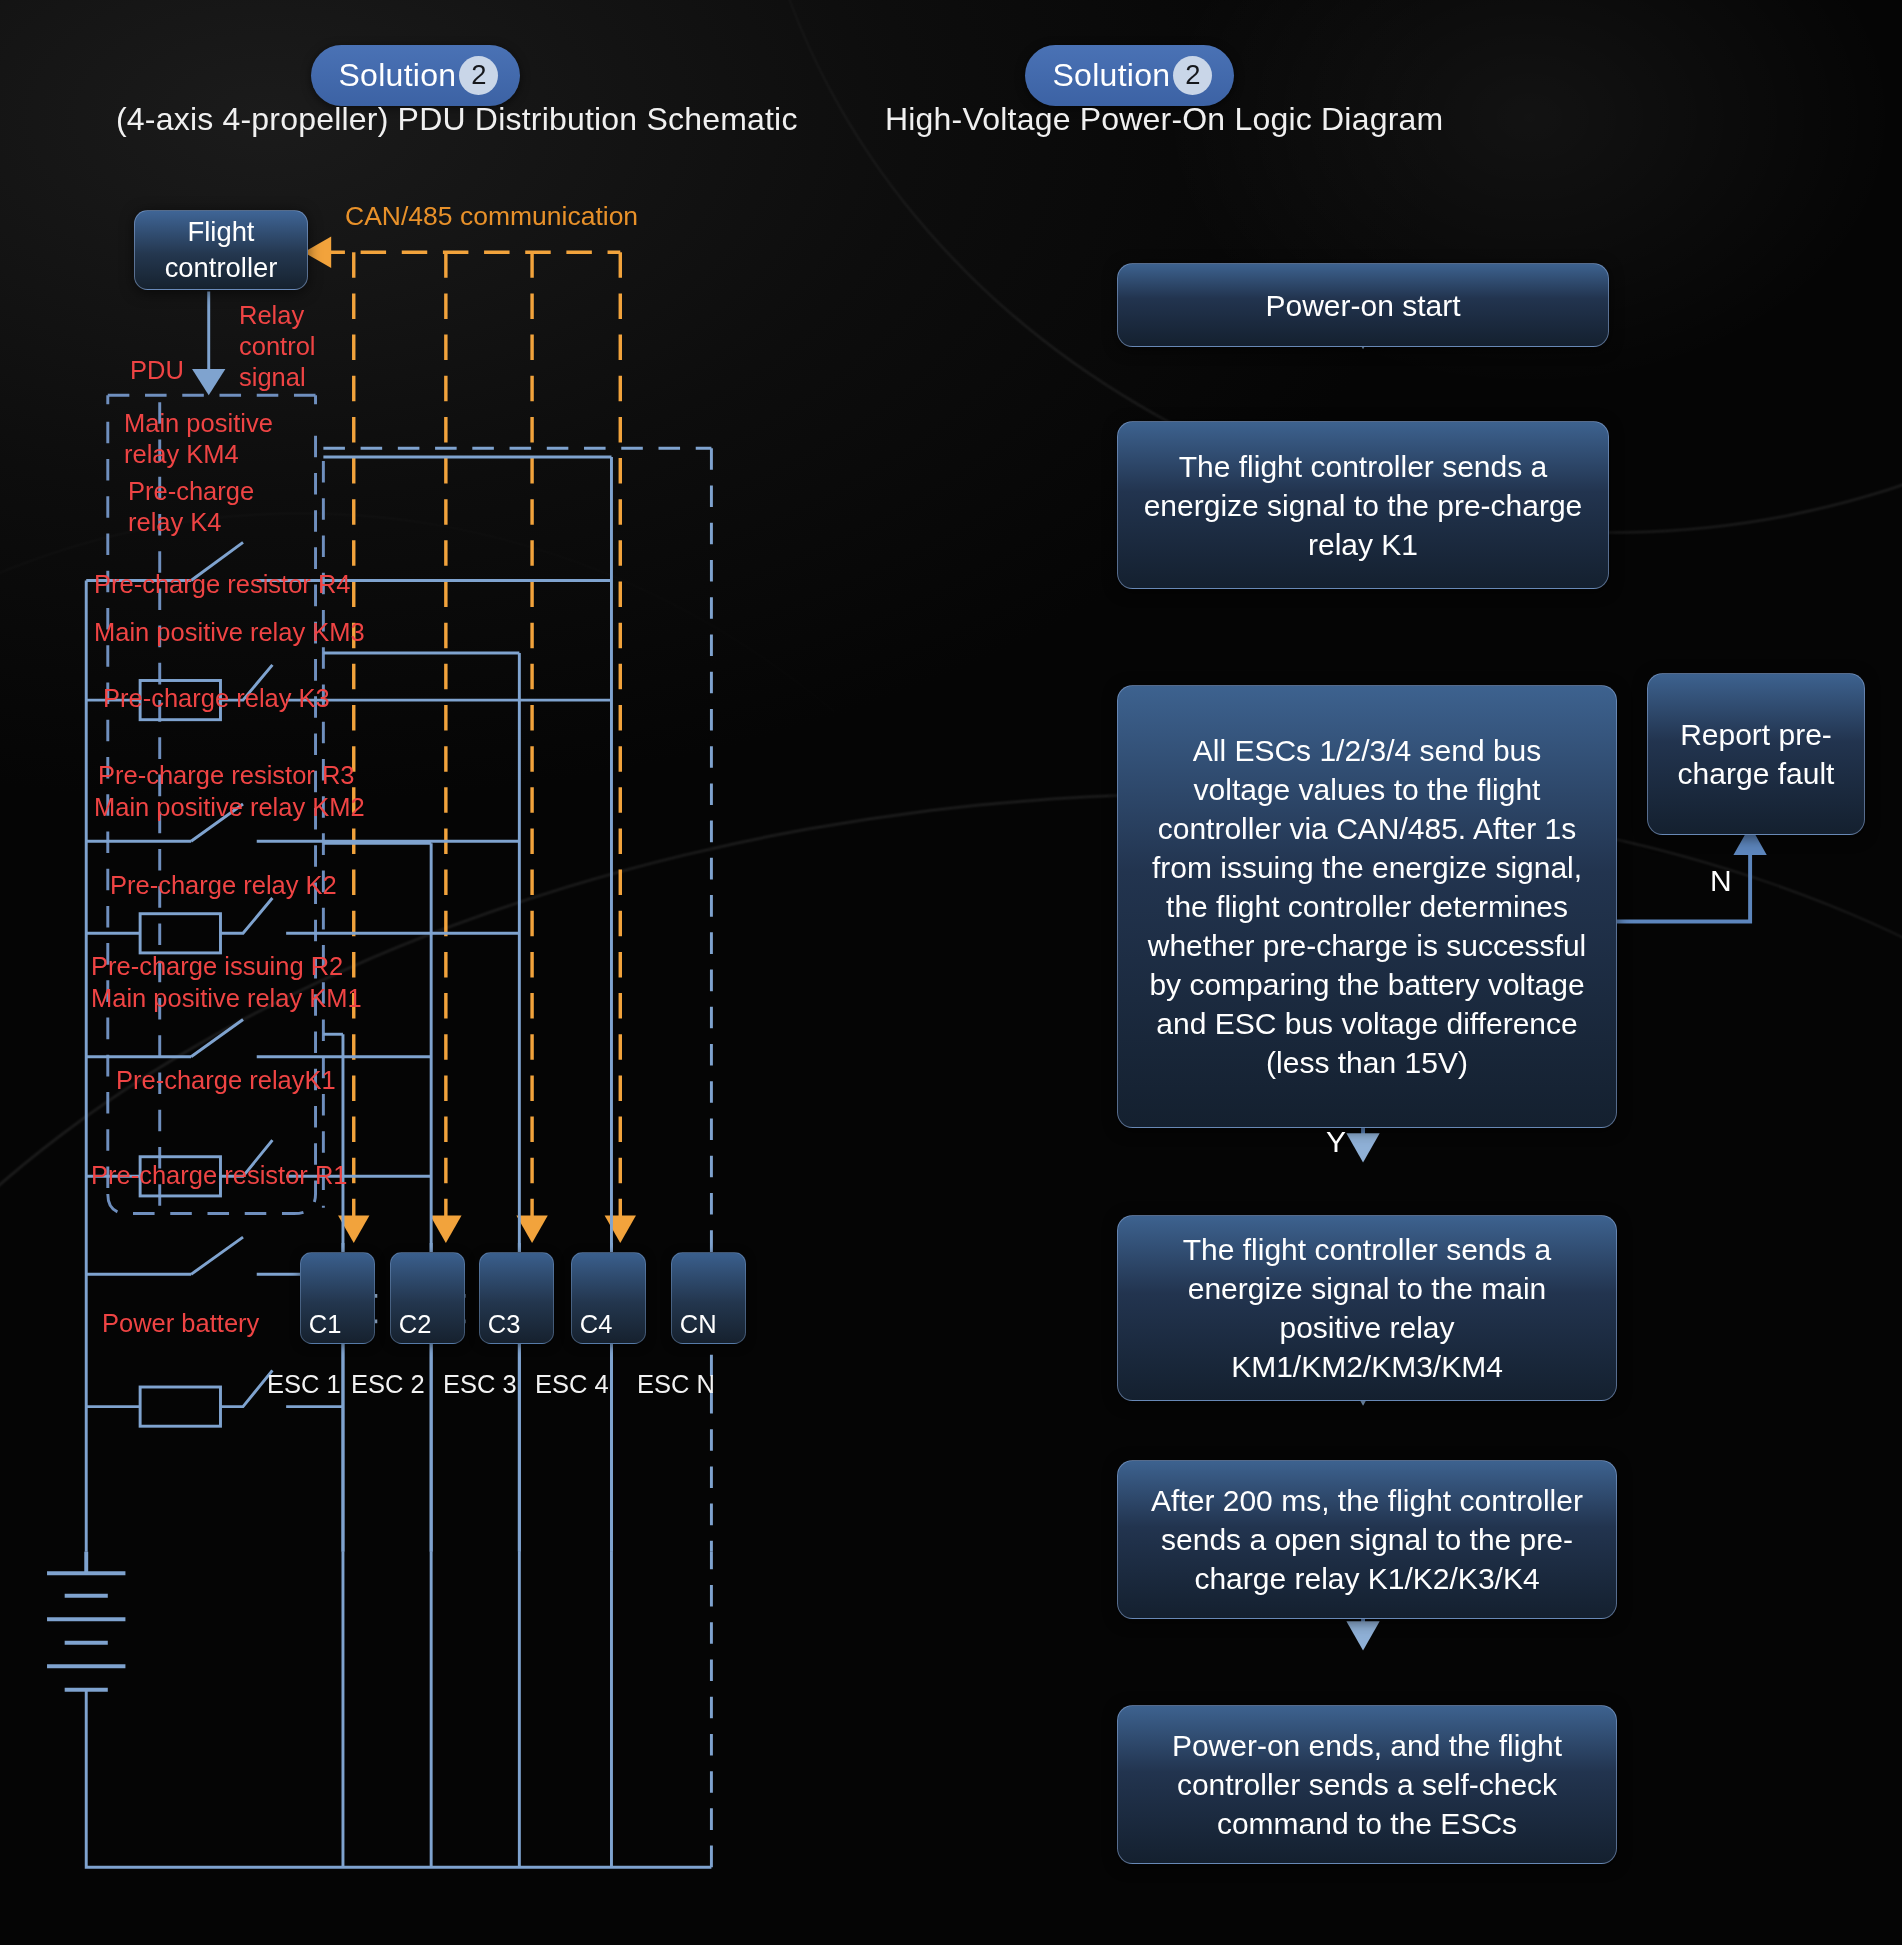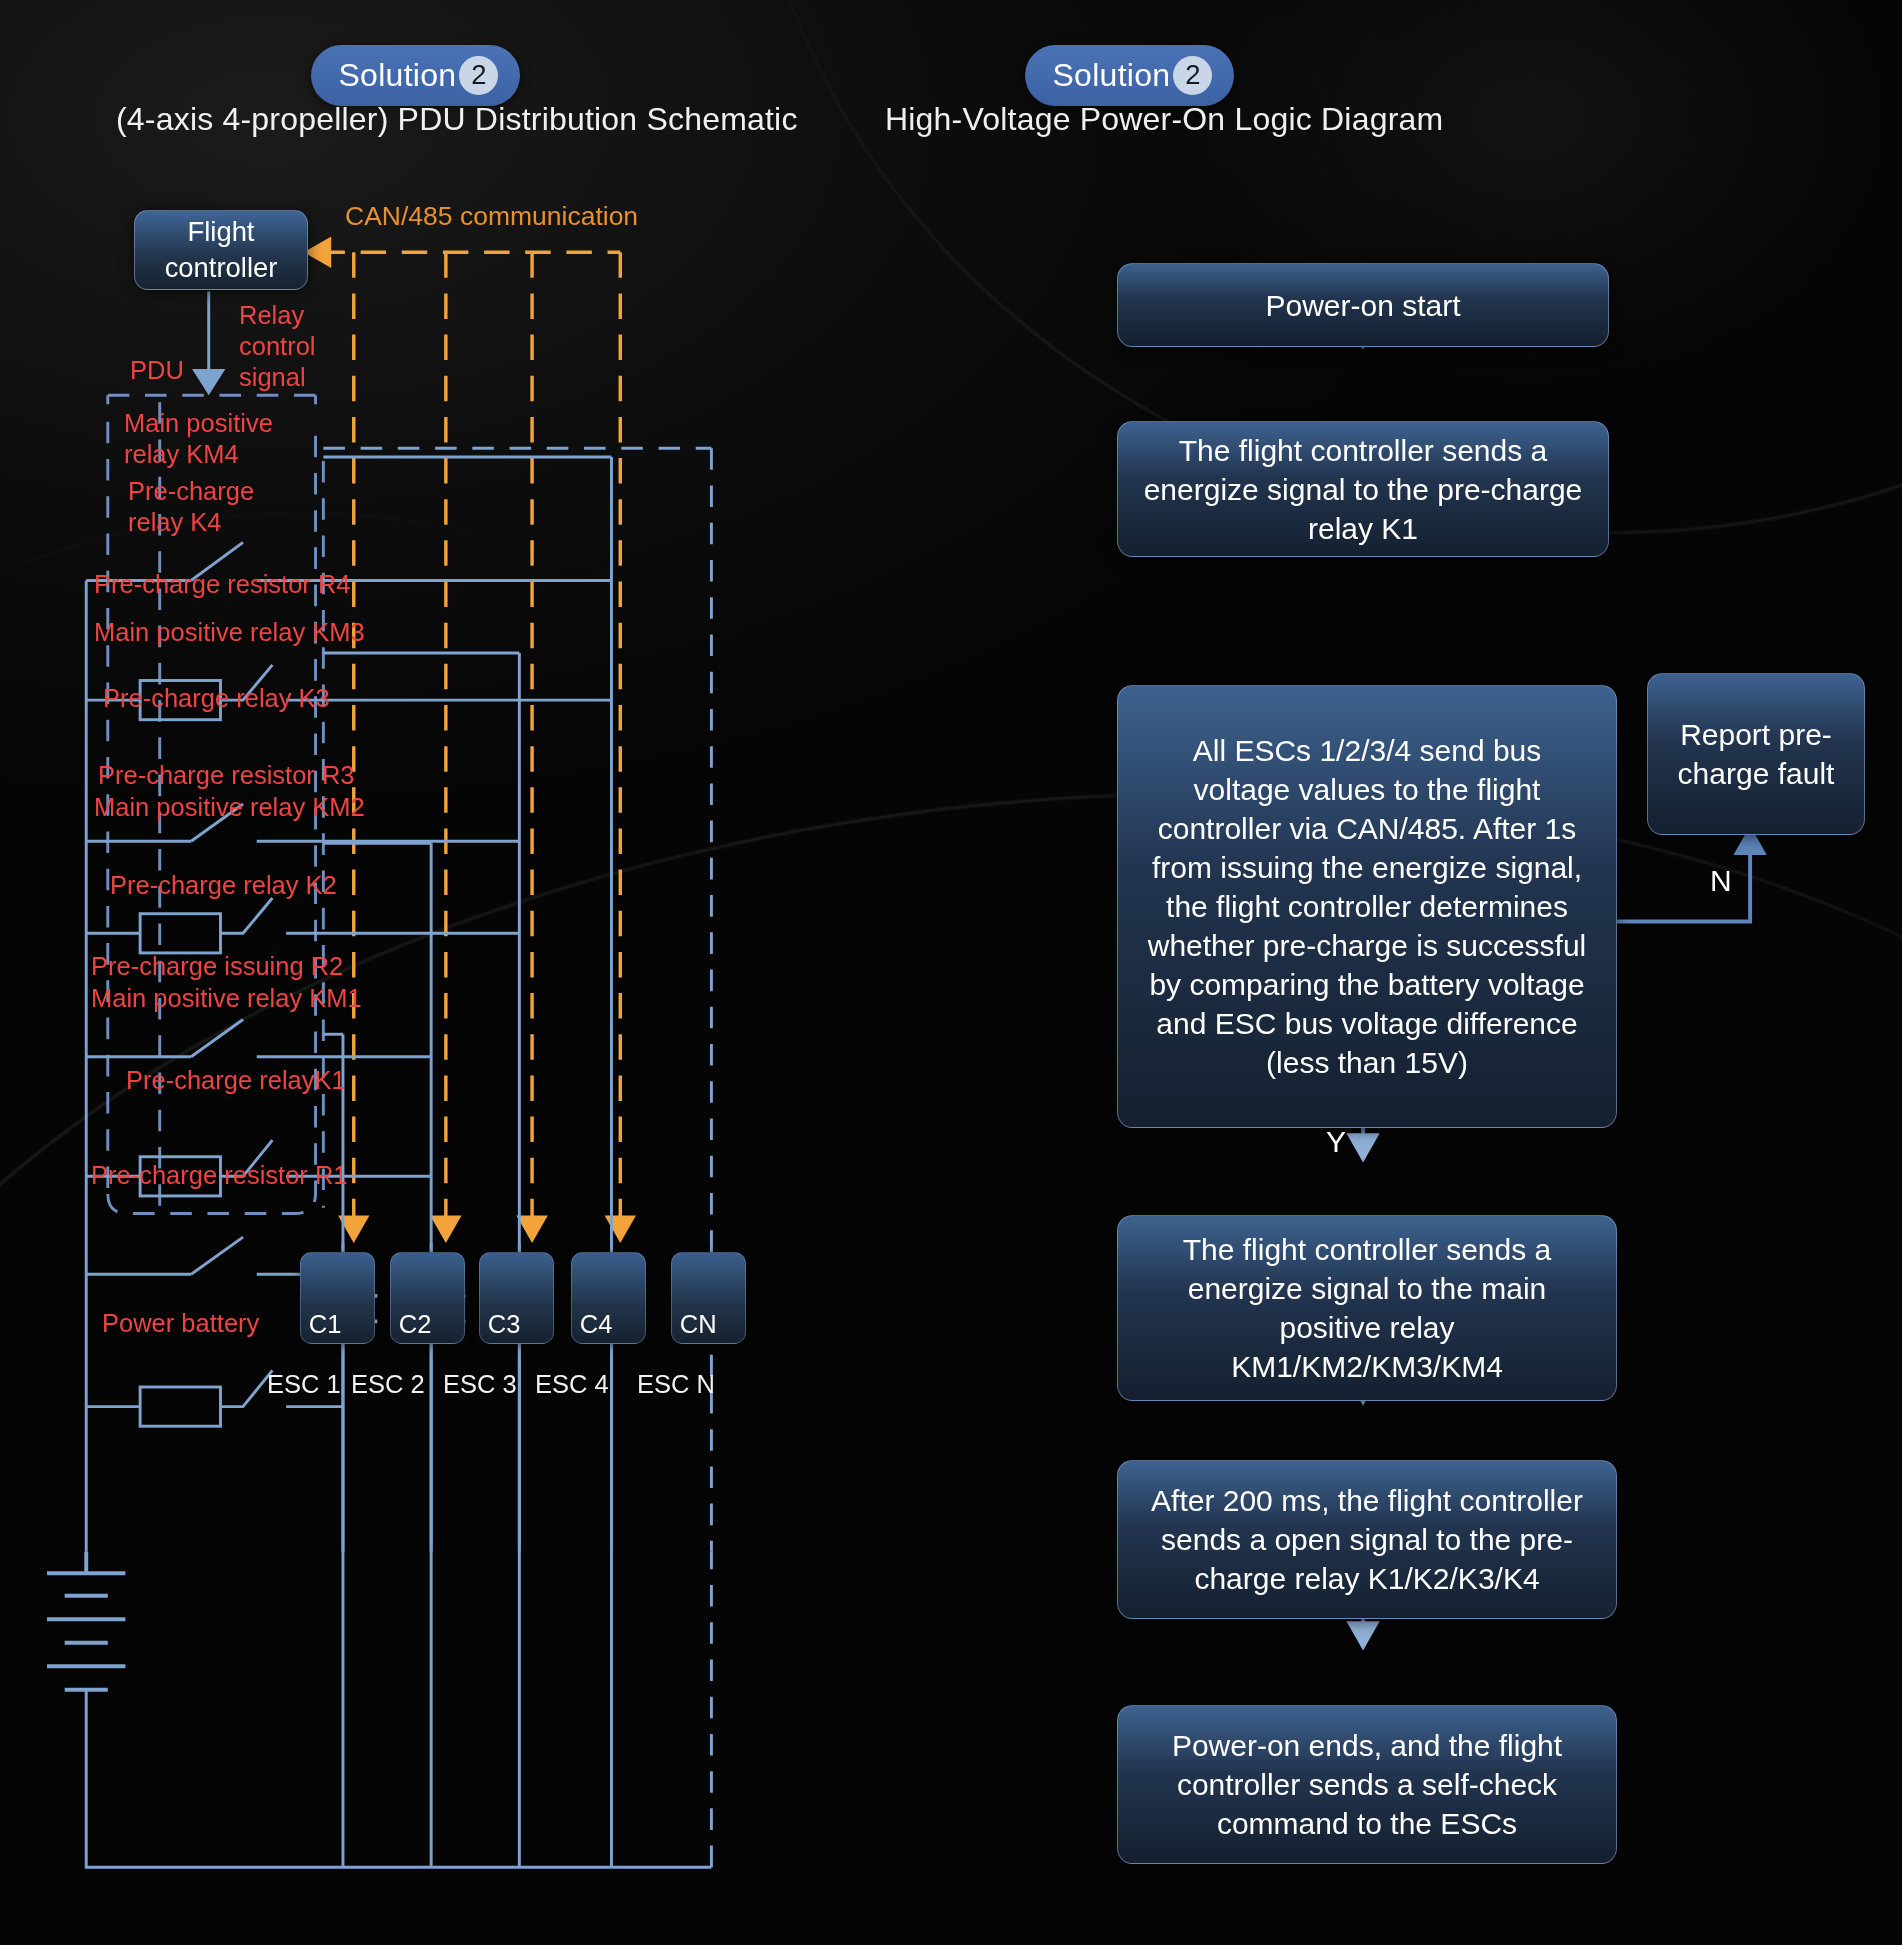--- a/index.html
+++ b/index.html
@@ -218,21 +218,21 @@
 
 <div class="lbl" style="left:94px;top:617px;">Main positive relay KM3</div>
 <div class="lbl" style="left:103px;top:683px;">Pre-charge relay K3</div>
 <div class="lbl" style="left:98px;top:760px;">Pre-charge resistor R3</div>
 
 <div class="lbl" style="left:94px;top:792px;">Main positive relay KM2</div>
 <div class="lbl" style="left:110px;top:870px;">Pre-charge relay K2</div>
 <div class="lbl" style="left:91px;top:951px;">Pre-charge issuing R2</div>
 
 <div class="lbl" style="left:91px;top:983px;">Main positive relay KM1</div>
-<div class="lbl" style="left:126px;top:1065px;">Pre-charge relayK1</div>
+<div class="lbl" style="left:116px;top:1065px;">Pre-charge relayK1</div>
 <div class="lbl" style="left:91px;top:1160px;">Pre-charge resistor R1</div>
 
 <div class="lbl" style="left:102px;top:1308px;">Power battery</div>
 
 <div class="cap" style="left:300px;top:1252px;">
   <span class="cname">C1</span>
   </div>
 <div class="cap" style="left:390px;top:1252px;">
   <span class="cname">C2</span>
   </div>
@@ -271,21 +271,21 @@
   </g>
 
   <path d="M1650,940 L1786,940 L1786,866" stroke="#5d86bd" stroke-width="4" fill="none"></path>
   <path d="M1769,872 L1803,872 L1786,842 z" fill="#5d86bd"></path>
 </svg>
 
 <div class="node flow" style="left:1117px;top:263px;width:492px;height:84px;">
   <span class="txt">Power-on start</span>
 </div>
 
-<div class="node flow" style="left:1117px;top:421px;width:492px;height:136px;">
+<div class="node flow" style="left:1117px;top:421px;width:492px;height:168px;">
   <span class="txt">The flight controller sends a energize signal to the pre-charge relay K1</span>
 </div>
 
 <div class="node flow" style="left:1117px;top:685px;width:500px;height:443px;">
   <span class="txt">All ESCs 1/2/3/4 send bus voltage values to the flight controller via CAN/485. After 1s from issuing the energize signal, the flight controller determines whether pre-charge is successful by comparing the battery voltage and ESC bus voltage difference (less than 15V)</span>
 </div>
 
 <div class="node flow" style="left:1647px;top:673px;width:218px;height:162px;">
   <span class="txt">Report pre-charge fault</span>
 </div>

